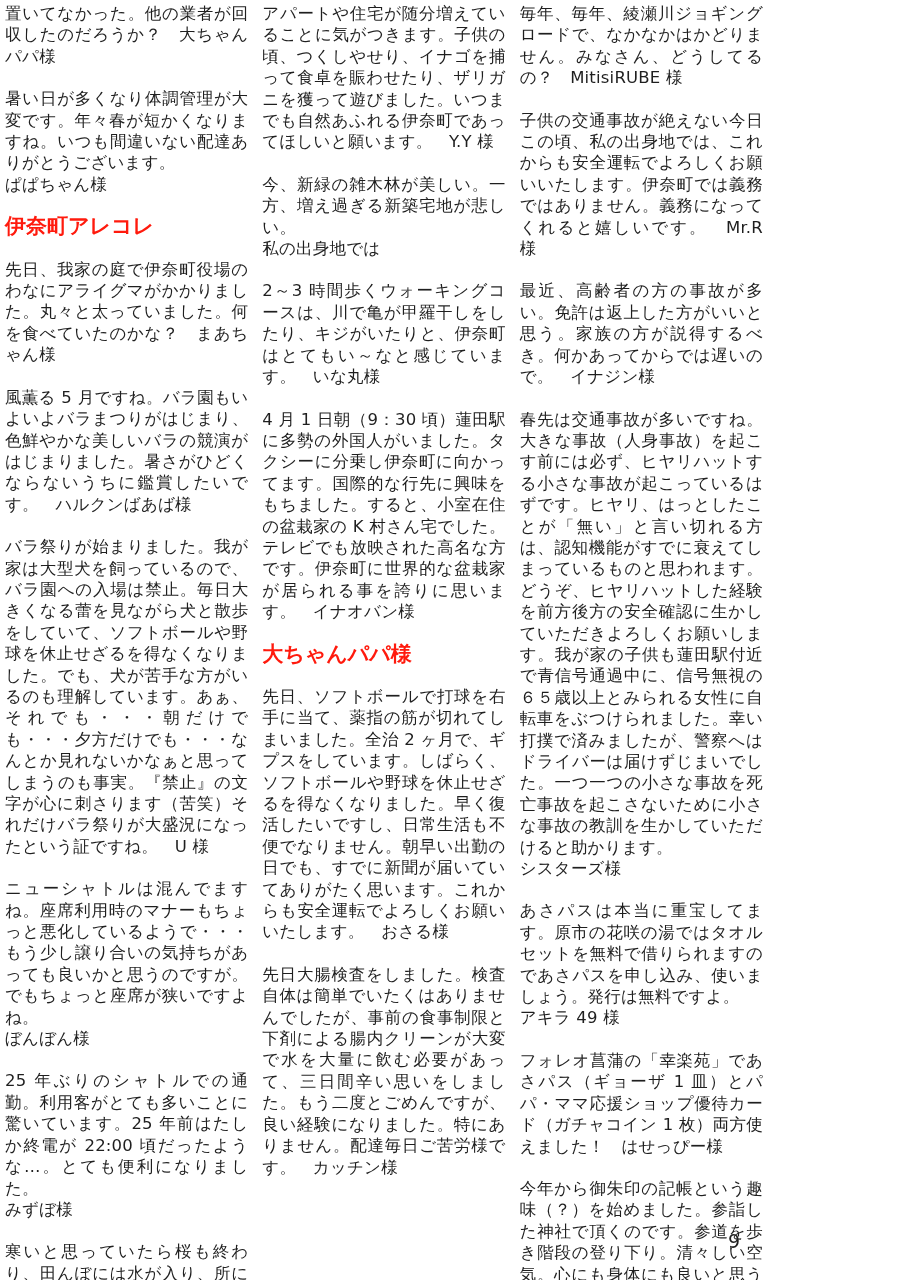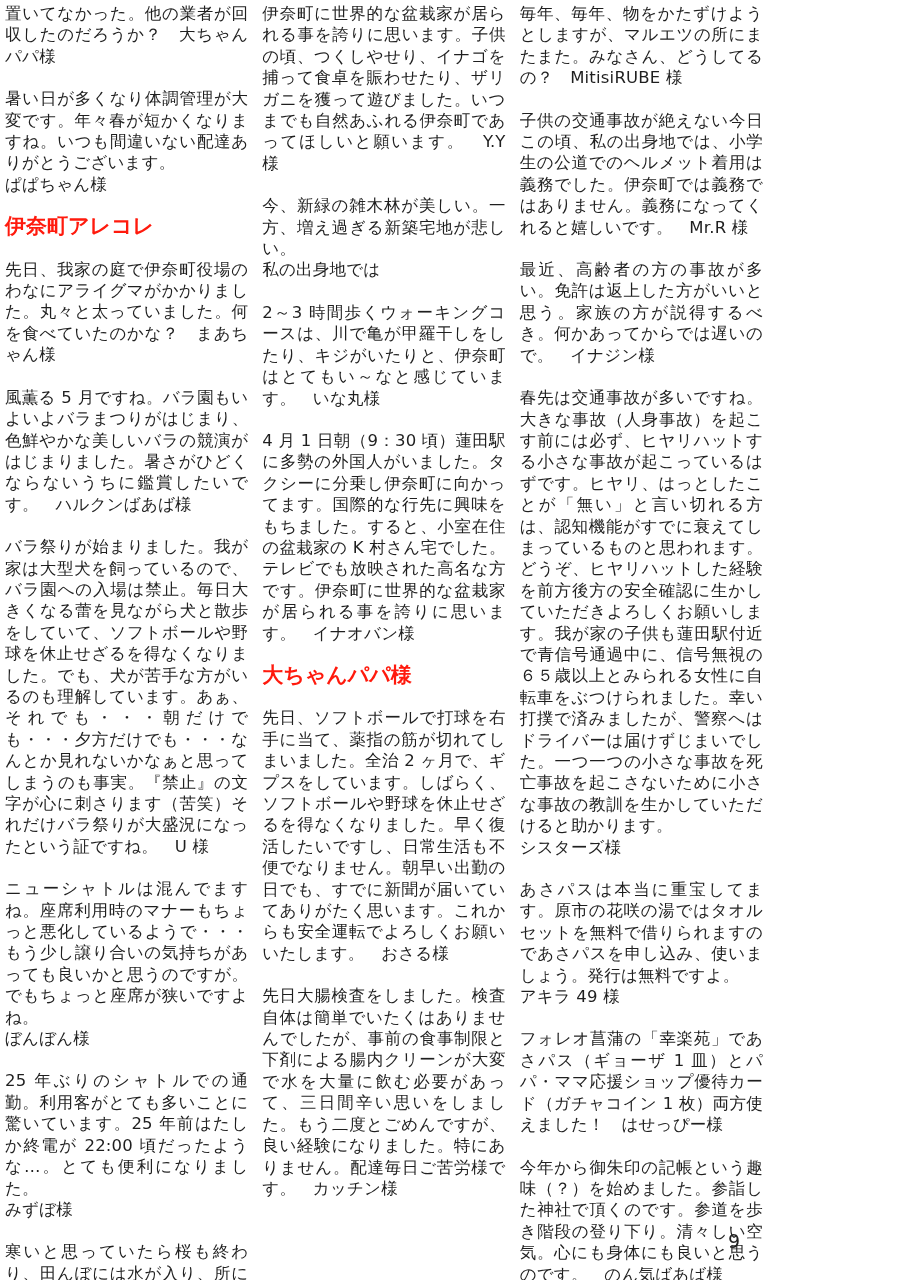--- a/index.html
+++ b/index.html
@@ -69,31 +69,31 @@
         <div class="heading">伊奈町アレコレ</div>
         <div class="para">先日、我家の庭で伊奈町役場のわなにアライグマがかかりました。丸々と太っていました。何を食べていたのかな？　まあちゃん様</div>
         <div class="para">風薫る 5 月ですね。バラ園もいよいよバラまつりがはじまり、色鮮やかな美しいバラの競演がはじまりました。暑さがひどくならないうちに鑑賞したいです。　ハルクンばあば様</div>
         <div class="para">バラ祭りが始まりました。我が家は大型犬を飼っているので、バラ園への入場は禁止。毎日大きくなる蕾を見ながら犬と散歩をしていて、ソフトボールや野球を休止せざるを得なくなりました。でも、犬が苦手な方がいるのも理解しています。あぁ、それでも・・・朝だけでも・・・夕方だけでも・・・なんとか見れないかなぁと思ってしまうのも事実。『禁止』の文字が心に刺さります（苦笑）それだけバラ祭りが大盛況になったという証ですね。　U 様</div>
         <div class="para">ニューシャトルは混んでますね。座席利用時のマナーもちょっと悪化しているようで・・・もう少し譲り合いの気持ちがあっても良いかと思うのですが。でもちょっと座席が狭いですよね。<div class="sign">ぼんぼん様</div></div>
         <div class="para">25 年ぶりのシャトルでの通勤。利用客がとても多いことに驚いています。25 年前はたしか終電が 22:00 頃だったような…。とても便利になりました。<div class="sign">みずぼ様</div></div>
         <div class="para">寒いと思っていたら桜も終わり、田んぼには水が入り、所によっては田植をしてある所がありました。　K 様</div>
         <div class="para">マルエツの所にまたまた「セイムス」ができましたね…。ドコモのとなりにも「セキ」ができるし、伊奈町はドラッグストアばっかり…。ファミレスがほしいよ～。　羽 BOYS 様</div>
       </div>
     <div class="col">
-        <div class="para">伊奈町に世界的な盆栽家が居られる事を誇りに思います。子供の頃、つくしやせり、イナゴを捕って食卓を賑わせたり、ザリガニを獲って遊びました。いつまでも自然あふれる伊奈町であってほしいと願います。　Y.Y 様</div>
+        <div class="para">アパートや住宅が随分増えていることに気がつきます。子供の頃、つくしやせり、イナゴを捕って食卓を賑わせたり、ザリガニを獲って遊びました。いつまでも自然あふれる伊奈町であってほしいと願います。　Y.Y 様</div>
         <div class="para">今、新緑の雑木林が美しい。一方、増え過ぎる新築宅地が悲しい。<div class="sign">私の出身地では</div></div>
         <div class="para">2～3 時間歩くウォーキングコースは、川で亀が甲羅干しをしたり、キジがいたりと、伊奈町はとてもい～なと感じています。　いな丸様</div>
         <div class="para">4 月 1 日朝（9：30 頃）蓮田駅に多勢の外国人がいました。タクシーに分乗し伊奈町に向かってます。国際的な行先に興味をもちました。すると、小室在住の盆栽家の K 村さん宅でした。テレビでも放映された高名な方です。伊奈町に世界的な盆栽家が居られる事を誇りに思います。　イナオバン様</div>
         <div class="heading">大ちゃんパパ様</div>
         <div class="para">先日、ソフトボールで打球を右手に当て、薬指の筋が切れてしまいました。全治 2 ヶ月で、ギプスをしています。しばらく、ソフトボールや野球を休止せざるを得なくなりました。早く復活したいですし、日常生活も不便でなりません。朝早い出勤の日でも、すでに新聞が届いていてありがたく思います。これからも安全運転でよろしくお願いいたします。　おさる様</div>
         <div class="para">先日大腸検査をしました。検査自体は簡単でいたくはありませんでしたが、事前の食事制限と下剤による腸内クリーンが大変で水を大量に飲む必要があって、三日間辛い思いをしました。もう二度とごめんですが、良い経験になりました。特にありません。配達毎日ご苦労様です。　カッチン様</div>
       </div>
     <div class="col">
-        <div class="para">毎年、毎年、物をかたずけようとしますが、マルエツの所にまたまた。みなさん、どうしてるの？　MitisiRUBE 様</div>
-        <div class="para">子供の交通事故が絶えない今日この頃、私の出身地では、小学生の公道でのヘルメット着用は義務でした。伊奈町では義務ではありません。義務になってくれると嬉しいです。　Mr.R 様</div>
+        <div class="para">毎年、毎年、綾瀬川ジョギングロードで、なかなかはかどりません。みなさん、どうしてるの？　MitisiRUBE 様</div>
+        <div class="para">子供の交通事故が絶えない今日この頃、私の出身地では、これからも安全運転でよろしくお願いいたします。伊奈町では義務ではありません。義務になってくれると嬉しいです。　Mr.R 様</div>
         <div class="para">最近、高齢者の方の事故が多い。免許は返上した方がいいと思う。家族の方が説得するべき。何かあってからでは遅いので。　イナジン様</div>
         <div class="para">春先は交通事故が多いですね。大きな事故（人身事故）を起こす前には必ず、ヒヤリハットする小さな事故が起こっているはずです。ヒヤリ、はっとしたことが「無い」と言い切れる方は、認知機能がすでに衰えてしまっているものと思われます。どうぞ、ヒヤリハットした経験を前方後方の安全確認に生かしていただきよろしくお願いします。我が家の子供も蓮田駅付近で青信号通過中に、信号無視の６５歳以上とみられる女性に自転車をぶつけられました。幸い打撲で済みましたが、警察へはドライバーは届けずじまいでした。一つ一つの小さな事故を死亡事故を起こさないために小さな事故の教訓を生かしていただけると助かります。<div class="sign">シスターズ様</div></div>
         <div class="para">あさパスは本当に重宝してます。原市の花咲の湯ではタオルセットを無料で借りられますのであさパスを申し込み、使いましょう。発行は無料ですよ。<div class="sign">アキラ 49 様</div></div>
         <div class="para">フォレオ菖蒲の「幸楽苑」であさパス（ギョーザ 1 皿）とパパ・ママ応援ショップ優待カード（ガチャコイン 1 枚）両方使えました！　はせっぴー様</div>
         <div class="para">今年から御朱印の記帳という趣味（？）を始めました。参詣した神社で頂くのです。参道を歩き階段の登り下り。清々しい空気。心にも身体にも良いと思うのです。　のん気ばあば様</div>
         <div class="para">3 月末で退職しました。これからは映画に温泉楽しみたいと思います。（愛犬が居るので近場で）　M 様</div>
       </div>
   </div>
   <div class="page-number">9</div>
 </div>

